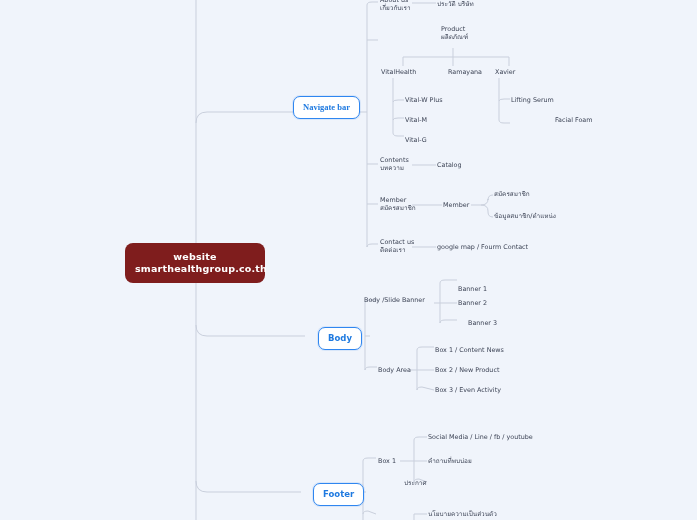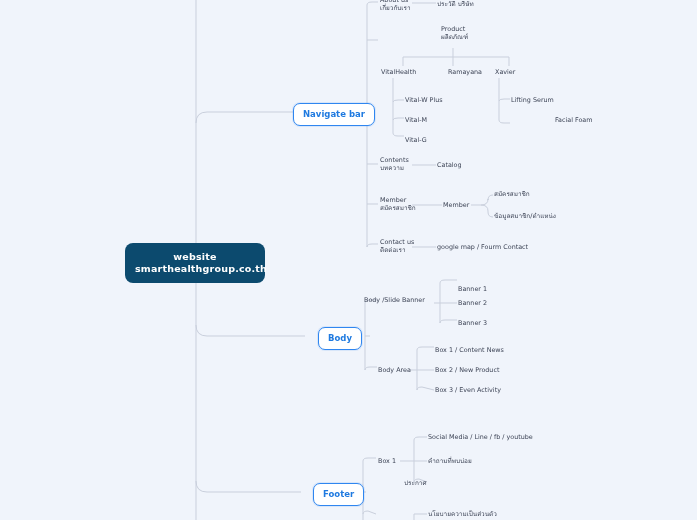--- a/index.html
+++ b/index.html
@@ -11,21 +11,21 @@
     position:relative;
   }
   #canvas { position:absolute; inset:0; width:697px; height:520px; }
   svg.links { position:absolute; left:0; top:0; width:697px; height:520px; pointer-events:none; }
   svg.links path, svg.links line { fill:none; stroke:#c9cfdc; stroke-width:1; }
 
   .node { position:absolute; }
 
   
   .root {
-    background:#0c4a6e;
+    background:#7f1d1d;
     color:#ffffff;
     border-radius:8px;
     font-weight:bold;
     font-size:9.5px;
     line-height:12px;
     text-align:center;
     padding:8px 10px;
     letter-spacing:.2px;
   }
   .root .l2 { display:block; }
@@ -135,21 +135,21 @@
 
     <path d="M414 514 L427 514"></path>
     <path d="M414 514 L414 520"></path>
   </svg>
 
   <div class="node root" style="left:125px; top:243px; width:140px;">
     <span class="l1">website</span>
     <span class="l2">smarthealthgroup.co.th</span>
   </div>
 
-  <div class="node pill" style="left:293px; top:103px;">
+  <div class="node pill" style="left:293px; top:96px;font-family:Liberation Serif, serif;">
     <span>Navigate bar</span>
   </div>
 
   <div class="node pill" style="left:318px; top:327px;">
     <span>Body</span>
   </div>
 
   <div class="node pill" style="left:313px; top:483px;">
     <span>Footer</span>
   </div>
@@ -240,21 +240,21 @@
   </div>
 
   <div class="node leaf" style="left:458px; top:285px;">
     <span>Banner 1</span>
   </div>
 
   <div class="node leaf" style="left:458px; top:299px;">
     <span>Banner 2</span>
   </div>
 
-  <div class="node leaf" style="left:458px; top:319px;">
+  <div class="node leaf" style="left:468px; top:319px;">
     <span>Banner 3</span>
   </div>
 
   <div class="node leaf" style="left:378px; top:366px;">
     <span>Body Area</span>
   </div>
 
   <div class="node leaf" style="left:435px; top:346px;">
     <span>Box 1 / Content News</span>
   </div>

